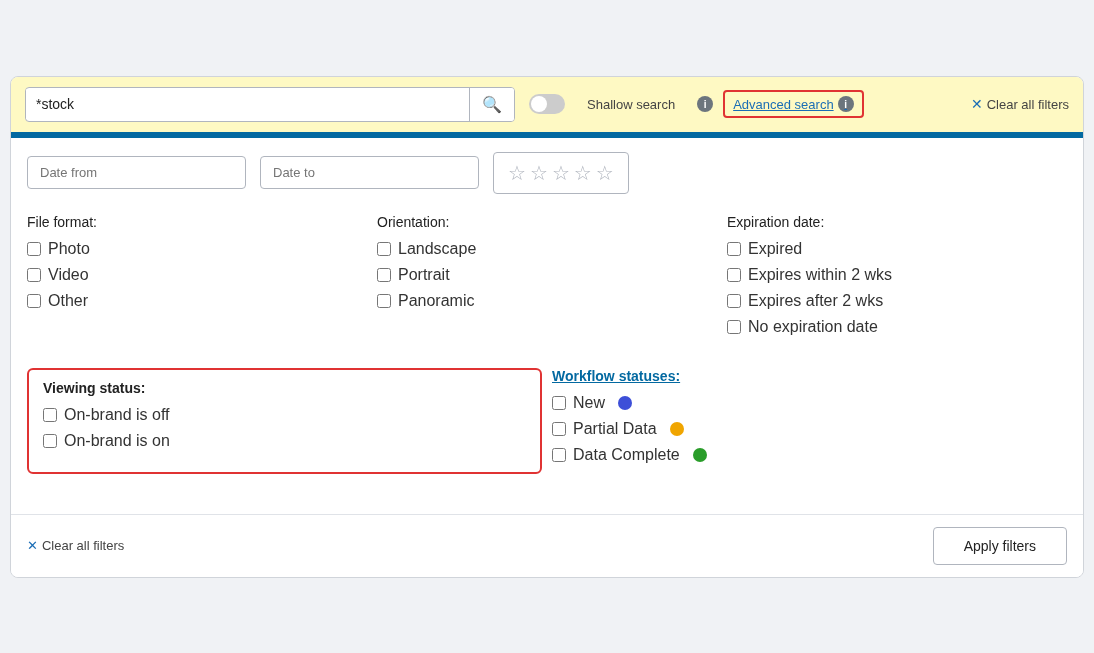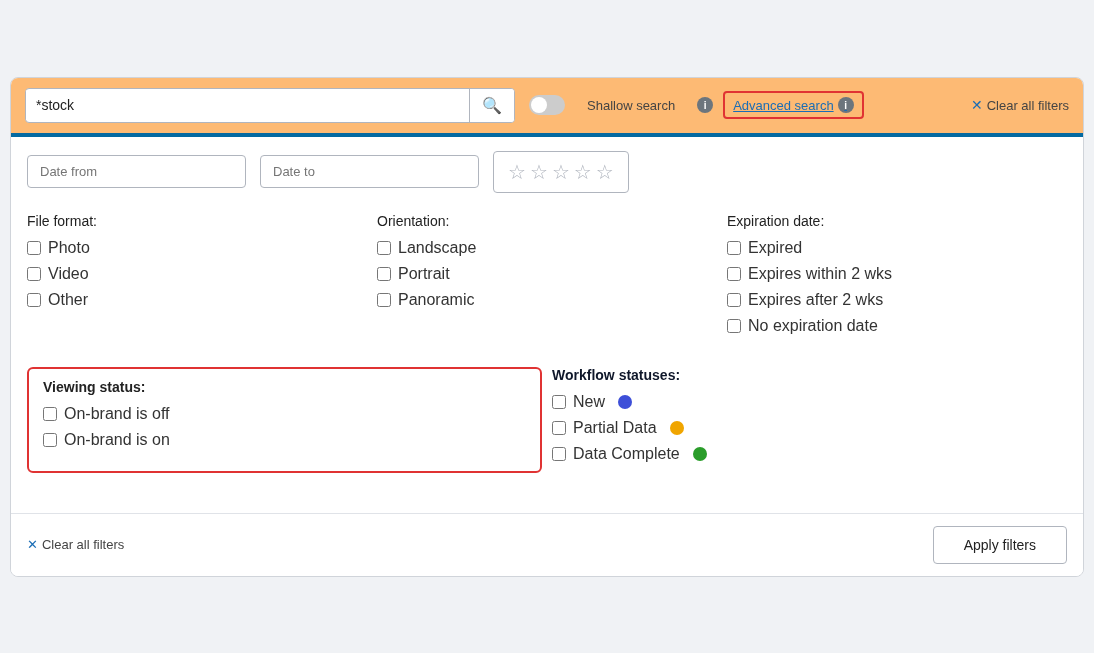--- a/index.html
+++ b/index.html
@@ -19,22 +19,22 @@
       width: 1074px;
       padding: 0;
       overflow: hidden;
     }
     
     .header-row {
       display: flex;
       align-items: center;
       padding: 10px 14px;
       gap: 10px;
-      border-bottom: 4px solid #0369a1;
-      background: #fdba74;
+      border-bottom: 6px solid #0369a1;
+      background: #fef9c3;
     }
     .search-wrapper {
       display: flex;
       align-items: center;
       flex: 0 0 490px;
       border: 1px solid #b0b5be;
       border-radius: 4px;
       overflow: hidden;
       background: #fff;
     }
@@ -360,21 +360,21 @@
           <input type="checkbox" id="cb-onbrandoff" style="">
           <label for="cb-onbrandoff">On-brand is off</label>
         </div>
         <div class="checkbox-item">
           <input type="checkbox" id="cb-onbrandon" style="">
           <label for="cb-onbrandon">On-brand is on</label>
         </div>
       </div>
 
       <div class="workflow-group">
-        <h3 style="margin-bottom:10px;font-weight:700;font-size:14px;color:#0f172a;">Workflow statuses:</h3>
+        <h3 style="margin-bottom:10px;font-weight:700;font-size:14px;color:#0369a1;text-decoration:underline;">Workflow statuses:</h3>
         <div class="checkbox-item">
           <input type="checkbox" id="cb-new" style="">
           <label for="cb-new">New</label>
           <span class="dot" style="background:#3d4fd8;"></span>
         </div>
         <div class="checkbox-item">
           <input type="checkbox" id="cb-partial" style="">
           <label for="cb-partial">Partial Data</label>
           <span class="dot" style="background:#f0a500;"></span>
         </div>

